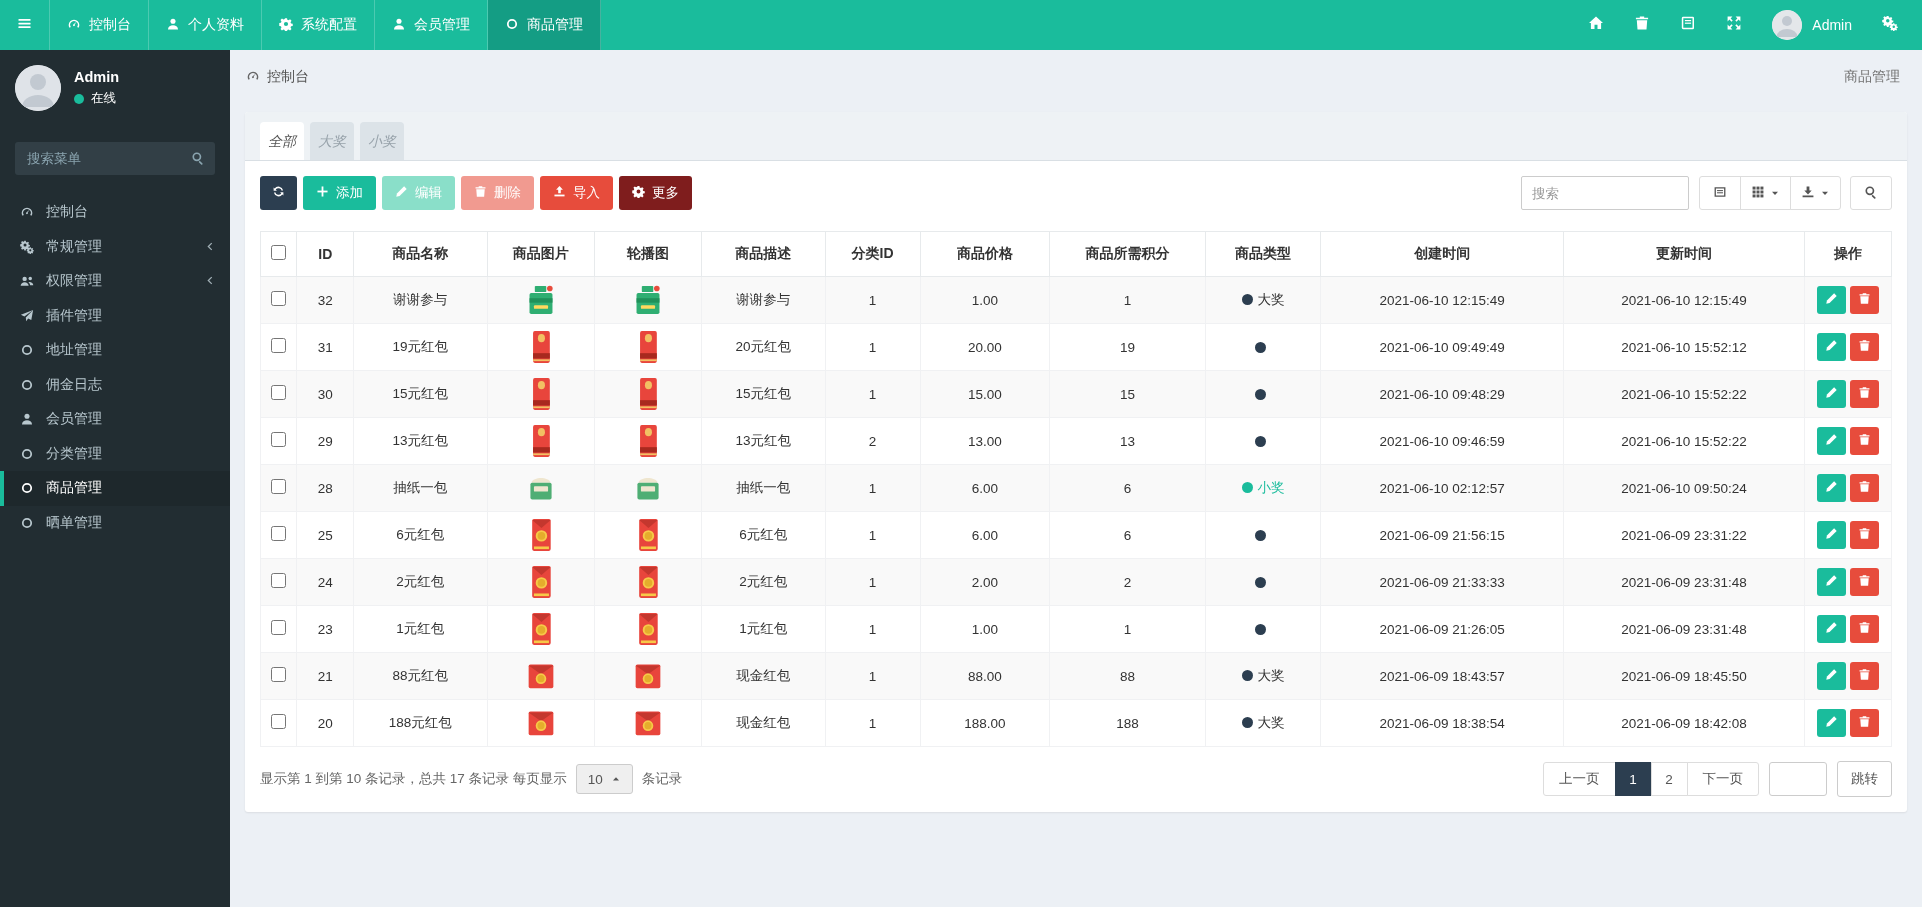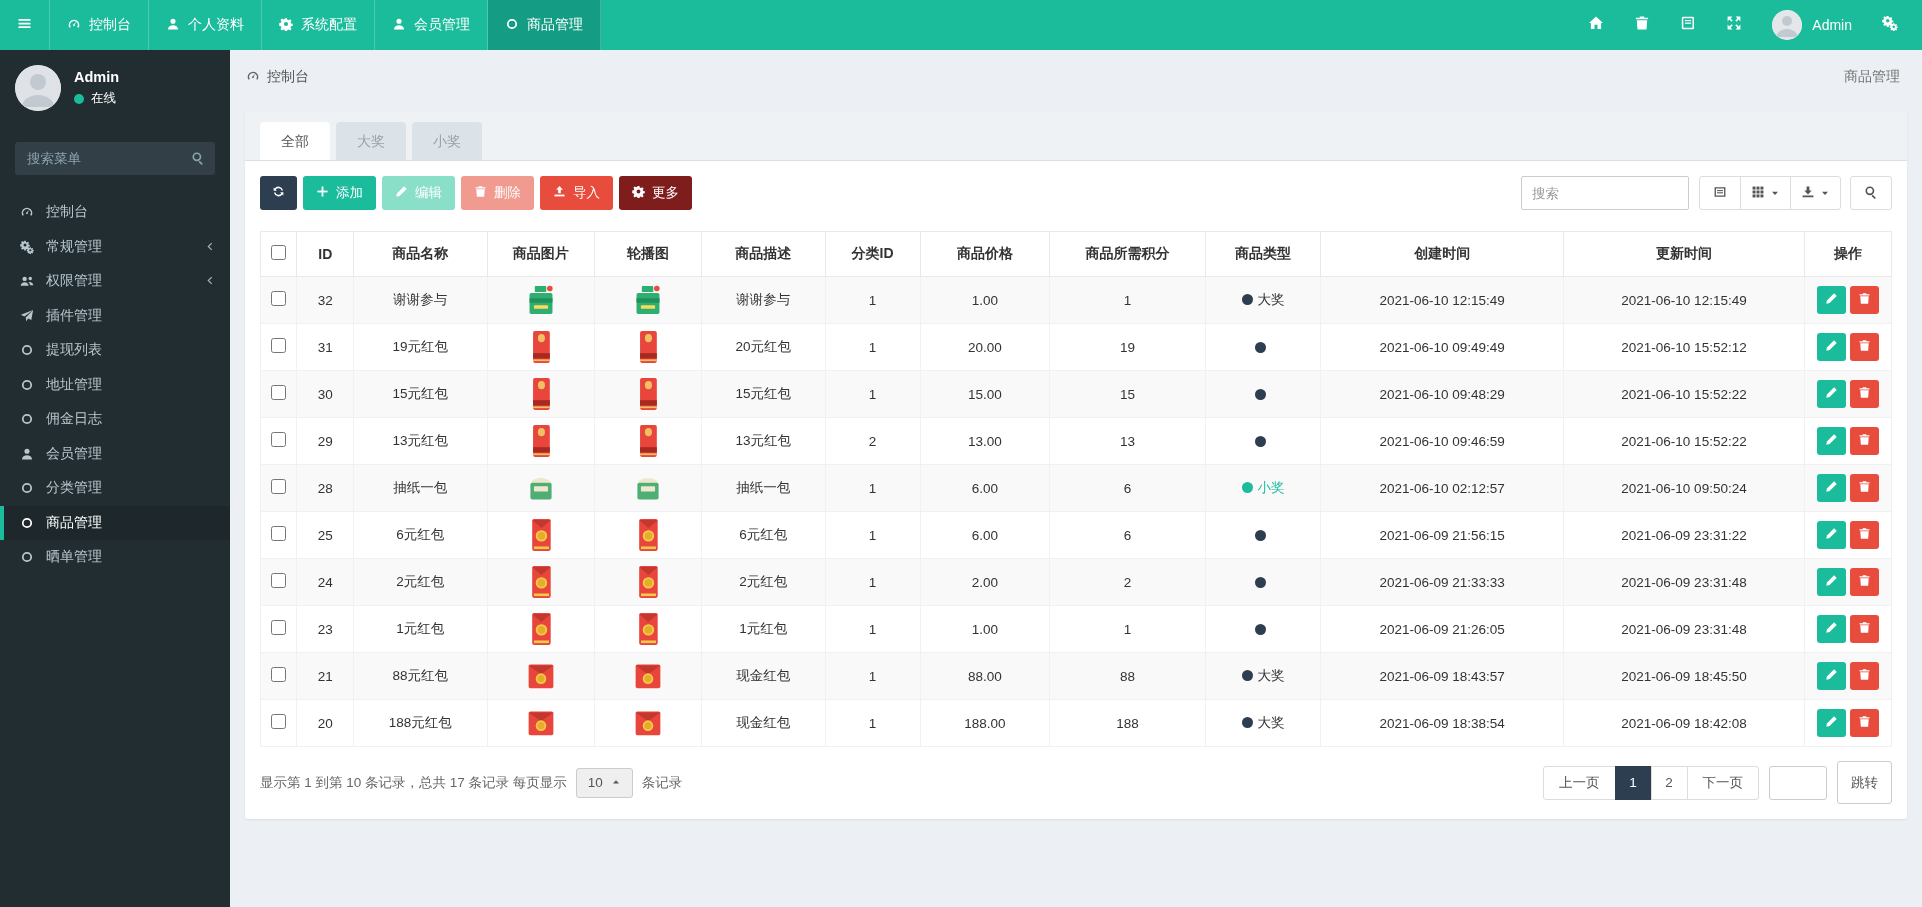--- a/index.html
+++ b/index.html
@@ -45,21 +45,21 @@
   
   .content { position:absolute; left:230px; top:50px; right:0; bottom:0; background:#ecf0f5; }
   .breadcrumb-bar { display:flex; justify-content:space-between; align-items:center; padding:18px 22px 16px 16px; color:#555; font-size:14px; }
   .breadcrumb-left { display:flex; align-items:center; gap:7px; }
   .breadcrumb-left .icon svg { width:14px; height:14px; color:#666; }
   .page-title-right { color:#737373; }
 
   .panel { margin:10px 15px 0; background:#fff; border-radius:3px; box-shadow:0 1px 2px rgba(0,0,0,0.08); }
   .panel-header { background:#eef2f5; border-bottom:1px solid #d9dfe4; padding:10px 15px 0; border-radius:3px 3px 0 0; }
   .tabs { display:flex; gap:6px; }
-  .tab { height:38px; line-height:38px; padding:0 21px; font-size:14px; border-radius:4px 4px 0 0; background:#dce3e8; color:#98a3ab; cursor:pointer; }
+  .tab { height:38px; line-height:38px; padding:0 8px; font-size:14px; border-radius:4px 4px 0 0; background:#dce3e8; color:#98a3ab; cursor:pointer;font-style:italic; }
   .tab.active { background:#fff; color:#555; }
   .panel-body { padding:15px; }
 
   .toolbar-row { display:flex; align-items:center; }
   .tbtn { height:34px; border:none; border-radius:3px; color:#fff; font-size:13.5px; padding:0 13px; margin-right:6px; display:inline-flex; align-items:center; gap:7px; cursor:pointer; }
   .tbtn .icon svg { width:13px; height:13px; }
   .tbtn.icon-only { width:37px; justify-content:center; padding:0; }
   .search-side { margin-left:auto; display:flex; align-items:center; gap:10px; }
   .search-input { width:168px; height:34px; border:1px solid #ccc; border-radius:2px; padding:0 10px; font-size:13.5px; color:#555; outline:none; }
   .search-input::placeholder { color:#999; }
@@ -87,21 +87,21 @@
   .page-size { display:inline-flex; align-items:center; gap:8px; border:1px solid #ccc; background:#efefef; border-radius:3px; height:30px; padding:0 11px; margin:0 9px; color:#555; cursor:pointer; }
   .page-size .caret svg { width:10px; height:10px; }
   .pager { margin-left:auto; display:flex; align-items:center; gap:10px; }
   .pager-group { display:flex;align-items:center; }
   .pbtn { height:34px; min-width:37px; padding:0 15px; background:#fff; border:1px solid #ddd; margin-left:-1px; display:flex; align-items:center; justify-content:center; color:#555; font-size:13.5px; cursor:pointer; }
   .pbtn:first-child { margin-left:0; border-radius:3px 0 0 3px; }
   .pbtn:last-child { border-radius:0 3px 3px 0; }
   .pbtn.page-num { padding:0 13px; }
   .pbtn.active { background:#2c3e50; border-color:#2c3e50; color:#fff; }
   .jump-input { width:58px; height:34px; border:1px solid #ccc; border-radius:3px; outline:none; padding:0 8px; font-size:13.5px; }
-  .jump-btn { height:43px; padding:0 13px; background:#fff; border:1px solid #ccc; border-radius:3px; color:#555; font-size:13.5px; cursor:pointer; }
+  .jump-btn { height:36px; padding:0 13px; background:#fff; border:1px solid #ccc; border-radius:3px; color:#555; font-size:13.5px; cursor:pointer; }
 </style>
 </head>
 <body>
 
 <div class="app">
 
   <div class="navbar">
     <div class="nav-hamburger">
         <span class="icon"><svg viewBox="0 0 16 16" fill="currentColor">
             <rect x="1.5" y="3.2" width="13" height="1.9" rx=".5"></rect>
@@ -252,28 +252,20 @@
               <path d="M10.6 2.4 5 8l5.6 5.6 1.3-1.3L7.6 8l4.3-4.3z"></path>
             </svg></span>
         </div>
         <div class="side-item">
           <span class="icon">
             <svg viewBox="0 0 16 16" fill="currentColor">
               <path d="M15 1 1 6.7l4 1.8L15 1 6.6 9.6l.5 4.4 2.2-3.1 3.6 1.6z"></path>
             </svg>
           </span>
           <span>插件管理</span>
-        </div>
-        <div class="side-item">
-          <span class="icon">
-            <svg viewBox="0 0 16 16" fill="currentColor">
-              <circle cx="8" cy="8" r="4.8" fill="none" stroke="currentColor" stroke-width="2"></circle>
-            </svg>
-          </span>
-          <span>提现列表</span>
         </div>
         <div class="side-item">
           <span class="icon">
             <svg viewBox="0 0 16 16" fill="currentColor">
               <circle cx="8" cy="8" r="4.8" fill="none" stroke="currentColor" stroke-width="2"></circle>
             </svg>
           </span>
           <span>地址管理</span>
         </div>
         <div class="side-item">

